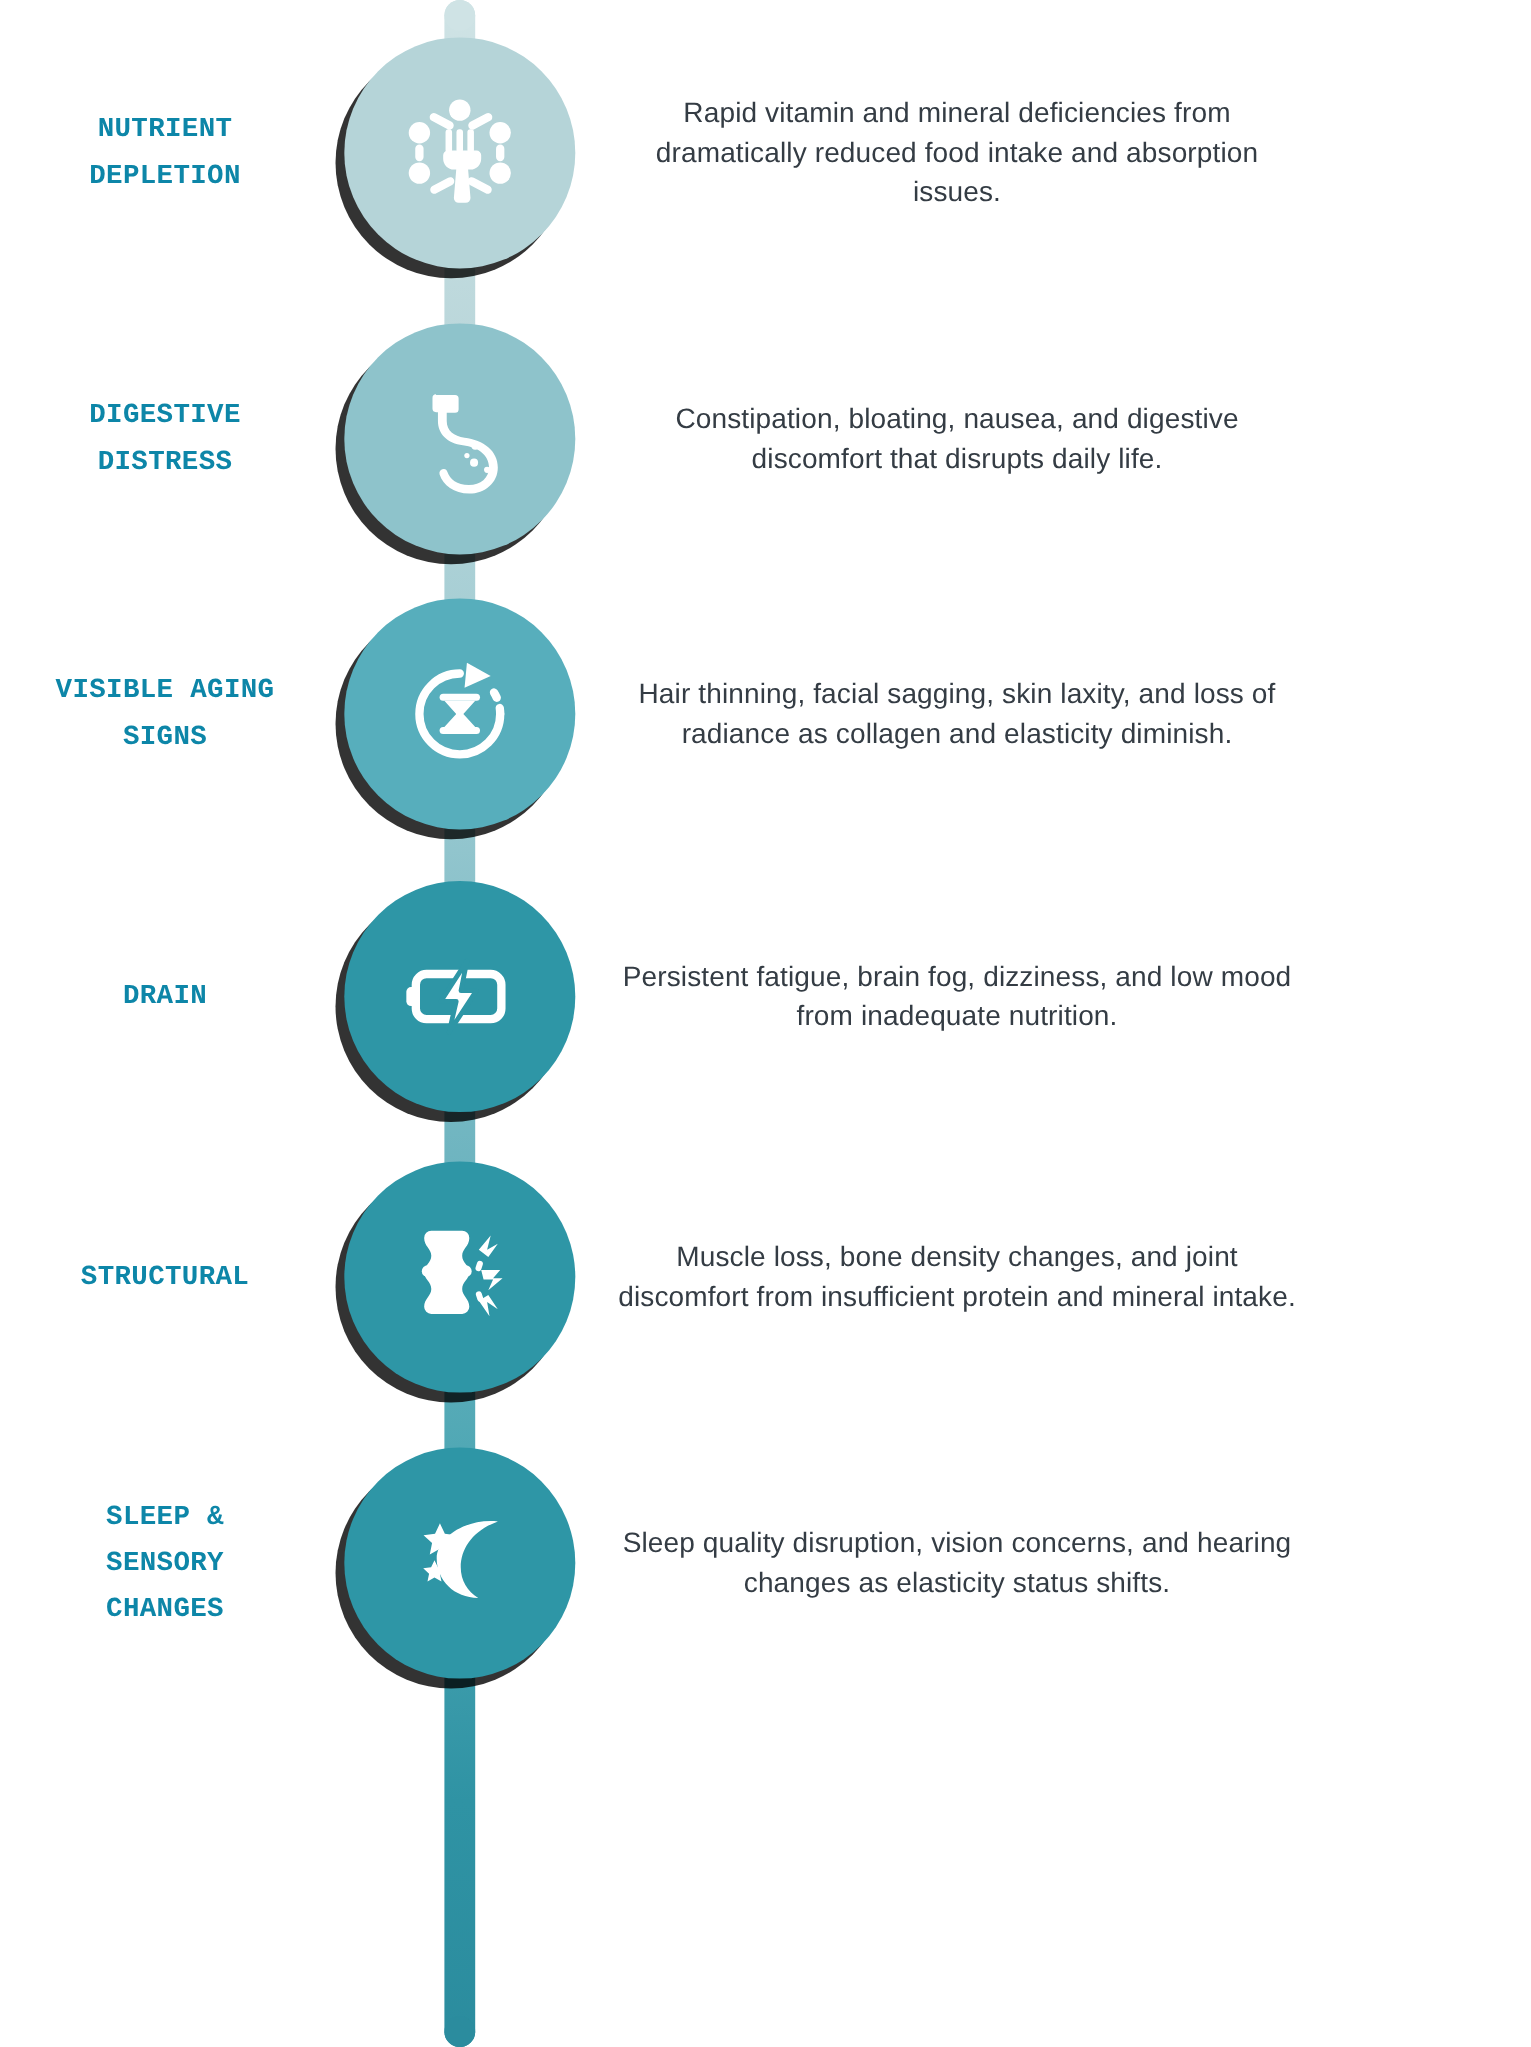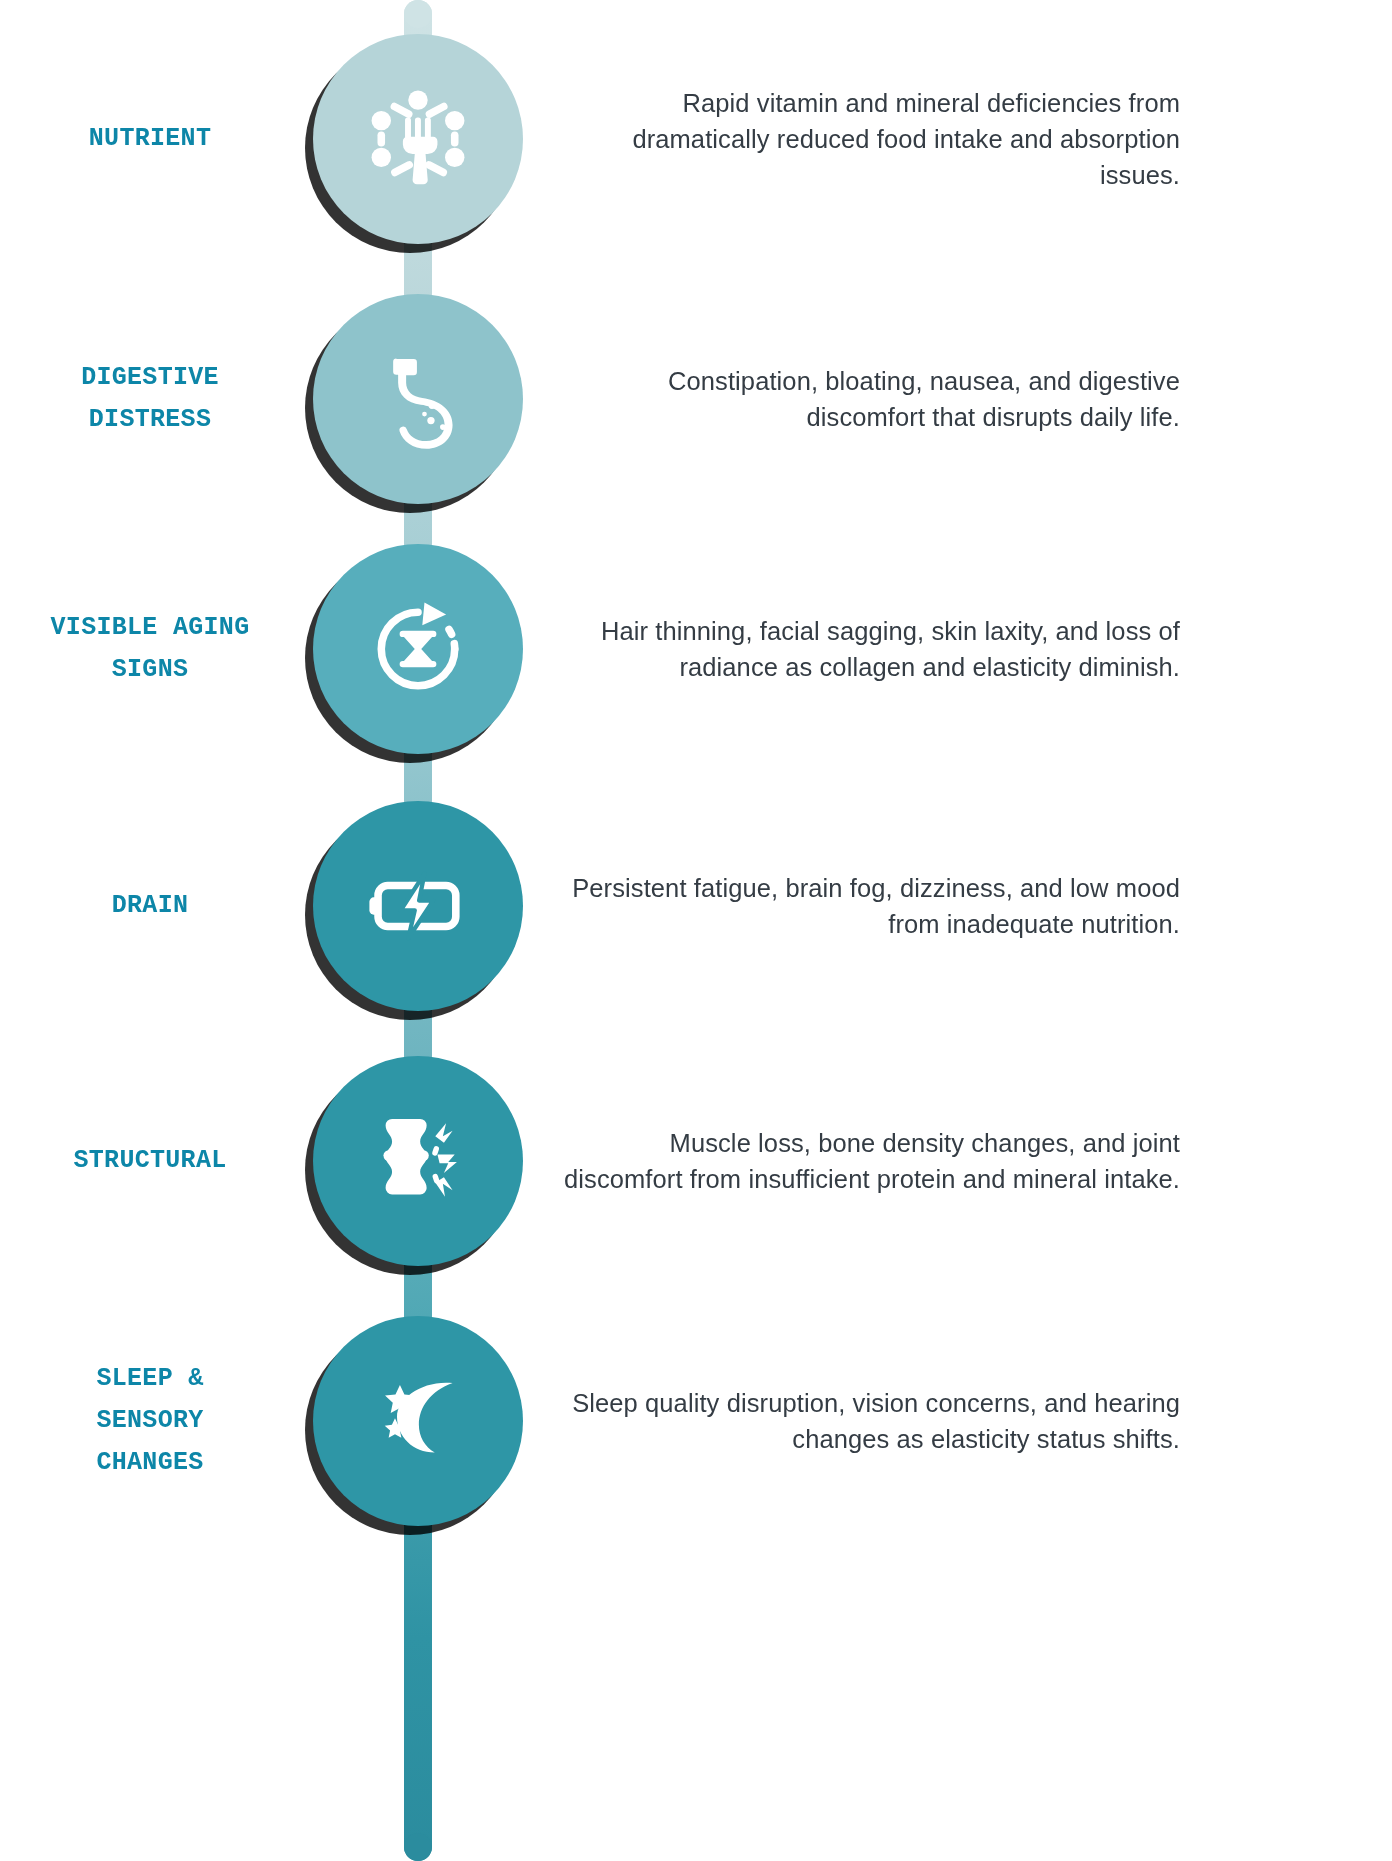--- a/index.html
+++ b/index.html
@@ -76,41 +76,42 @@
     display:flex;
     align-items:center;
     justify-content:center;
   }
   .bubble svg { width:108px; height:108px; display:block; }
 
   .desc {
     position:absolute;
     left:560px;
     width:620px;
-    text-align:right;
+    text-align:center;
     font-size:25.5px;
     line-height:36px;
     color:#343c44;
     top:50%;
     transform:translateY(-50%);
     letter-spacing:0.1px;
   }
 </style>
 </head>
 <body>
 
 <div id="infographic">
 
   <div class="spine"></div>
   <div class="spine-cap top"></div>
   <div class="spine-cap bot"></div>
 
   <div class="row" style="top:8px">
     <div class="label">
       <div>NUTRIENT</div>
+      <div>DEPLETION</div>
     </div>
     <div class="bubble" style="background:#b5d4d8">
       <span>
         <svg viewBox="0 0 100 100" fill="#ffffff" xmlns="http://www.w3.org/2000/svg">
           <circle cx="50" cy="14" r="9"></circle>
           <circle cx="16" cy="33" r="9"></circle>
           <circle cx="84" cy="33" r="9"></circle>
           <circle cx="16" cy="67" r="9"></circle>
           <circle cx="84" cy="67" r="9"></circle>
           <rect x="24" y="20" width="22" height="7" rx="3.5" transform="rotate(28 35 23)"></rect>

